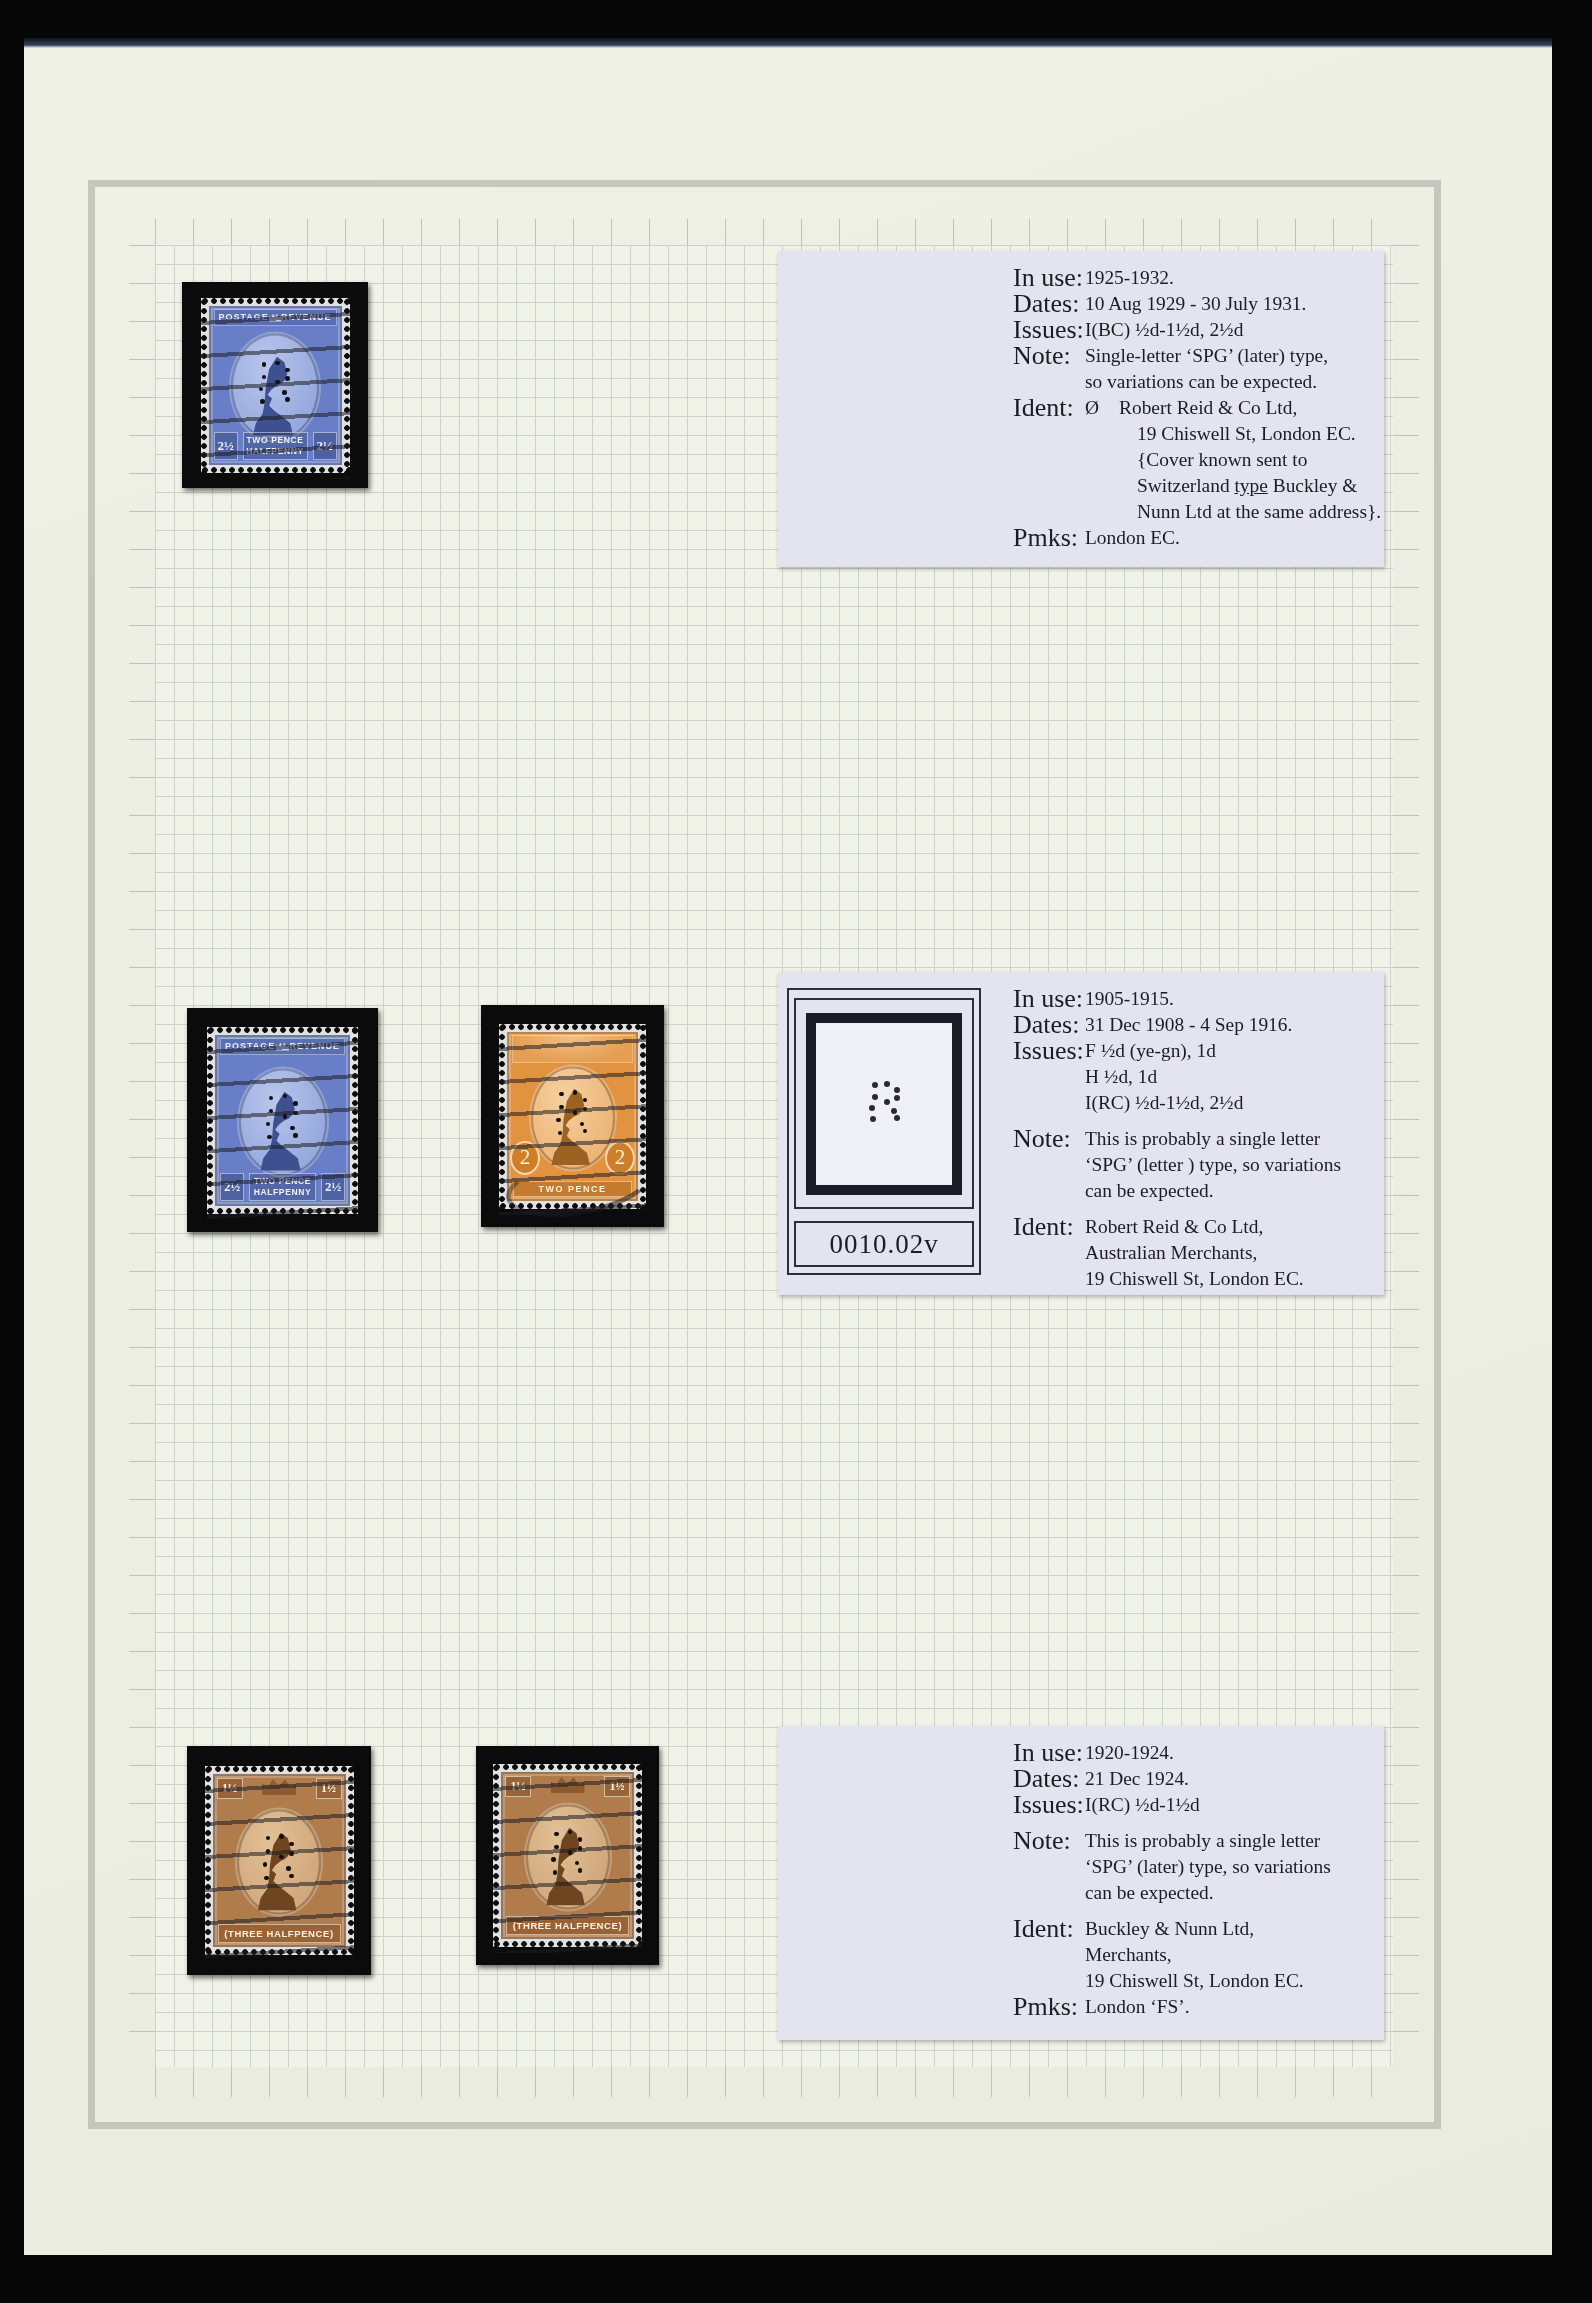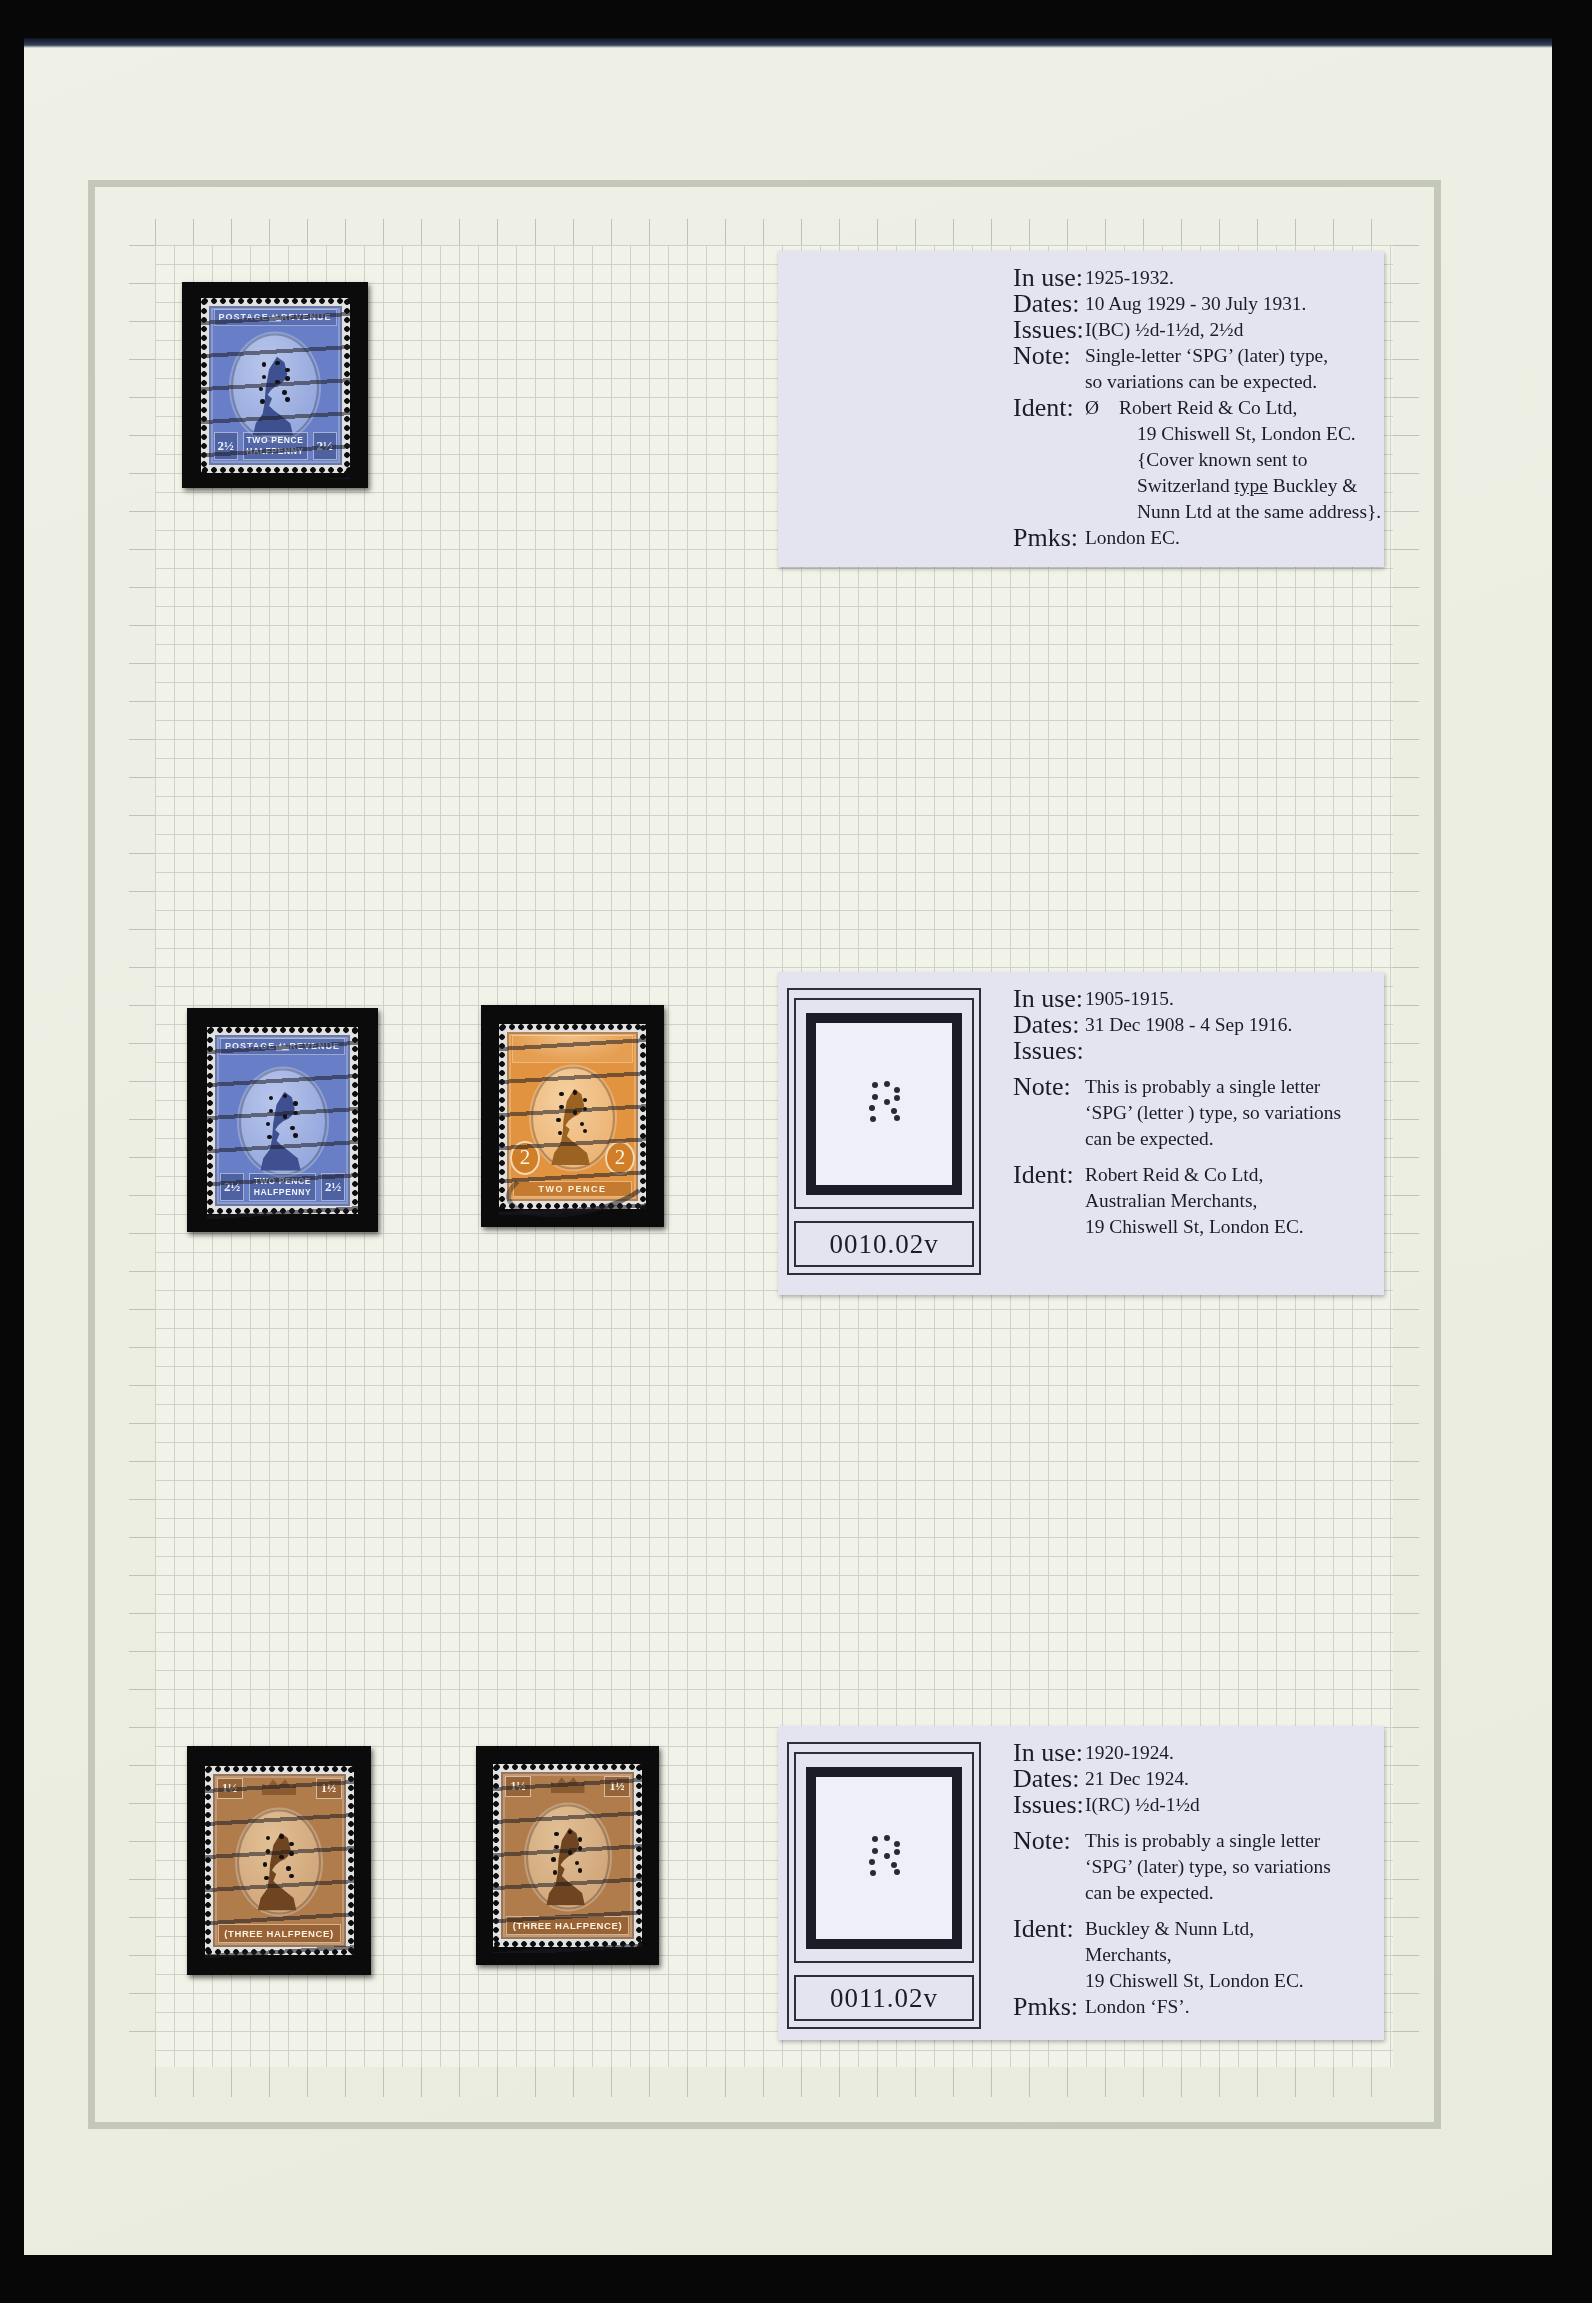--- a/index.html
+++ b/index.html
@@ -402,20 +402,25 @@
           </div>
         </div>
         <div class="crow">
           <span class="clabel">Dates:</span>
           <div class="cval">
             <div class="vline">31 Dec 1908 - 4 Sep 1916.</div>
           </div>
         </div>
         <div class="crow">
           <span class="clabel">Issues:</span>
+          <div class="cval">
+            <div class="vline">F ½d (ye-gn), 1d</div>
+            <div class="vline">H ½d, 1d</div>
+            <div class="vline">I(RC) ½d-1½d, 2½d</div>
+          </div>
         </div>
         <div class="crow gap">
           <span class="clabel">Note:</span>
           <div class="cval">
             <div class="vline">This is probably a single letter</div>
             <div class="vline">‘SPG’ (letter ) type, so variations</div>
             <div class="vline">can be expected.</div>
           </div>
         </div>
         <div class="crow gap">
@@ -423,39 +428,20 @@
           <div class="cval">
             <div class="vline">Robert Reid &amp; Co Ltd,</div>
             <div class="vline">Australian Merchants,</div>
             <div class="vline">19 Chiswell St, London EC.</div>
           </div>
         </div>
       </div>
   </div>
 
   <div class="card card-3">
-    <div class="card-left">
-      <div class="illus-wrap">
-        <div class="illus">
-          <div class="pdots">
-              <span class="pdot" style="left: 41%; top: 37%;"></span>
-              <span class="pdot" style="left: 50%; top: 36%;"></span>
-              <span class="pdot" style="left: 57%; top: 40%;"></span>
-              <span class="pdot" style="left: 41%; top: 44%;"></span>
-              <span class="pdot" style="left: 50%; top: 47%;"></span>
-              <span class="pdot" style="left: 57%; top: 45%;"></span>
-              <span class="pdot" style="left: 39%; top: 51%;"></span>
-              <span class="pdot" style="left: 55%; top: 53%;"></span>
-              <span class="pdot" style="left: 40%; top: 58%;"></span>
-              <span class="pdot" style="left: 57%; top: 57%;"></span>
-            </div>
-        </div>
-      </div>
-      <div class="numbox">0011.02v</div>
-    </div>
     <div class="card-rows">
         <div class="crow">
           <span class="clabel">In use:</span>
           <div class="cval">
             <div class="vline">1920-1924.</div>
           </div>
         </div>
         <div class="crow">
           <span class="clabel">Dates:</span>
           <div class="cval">

